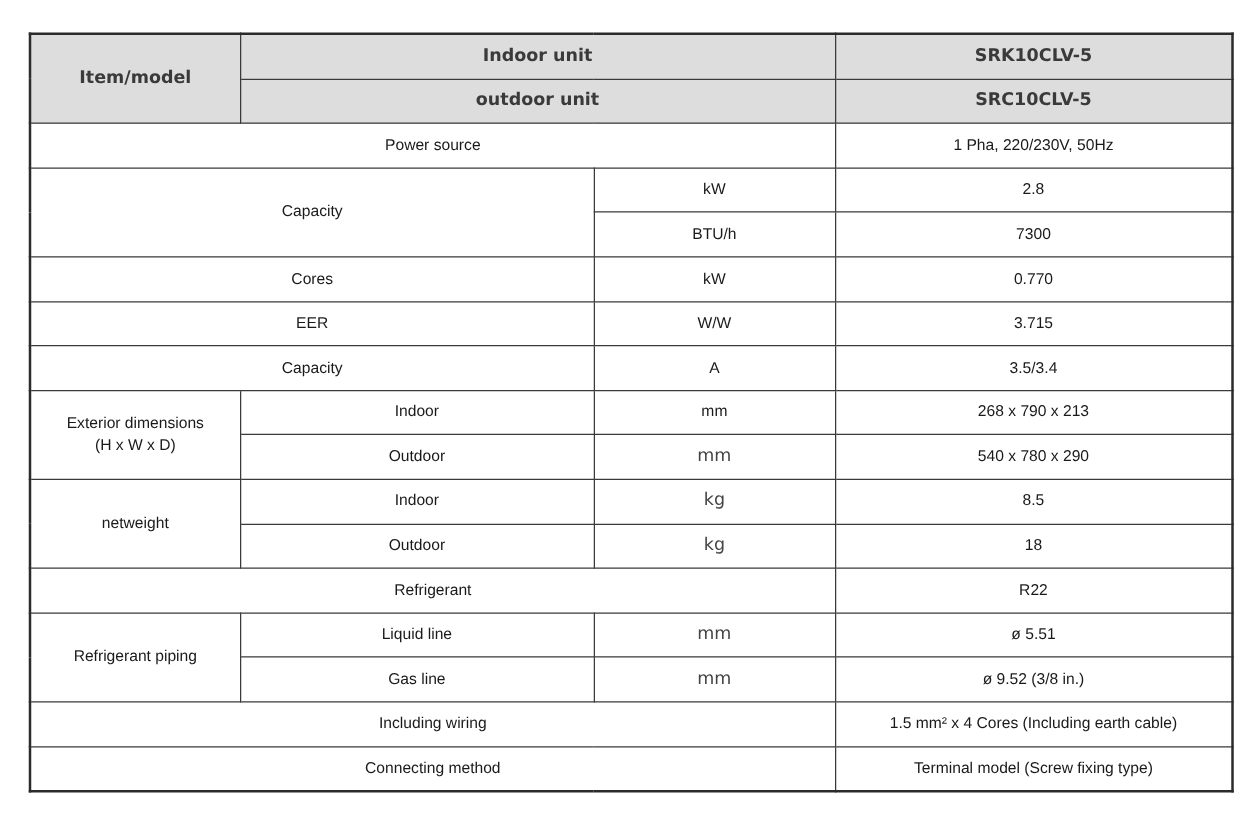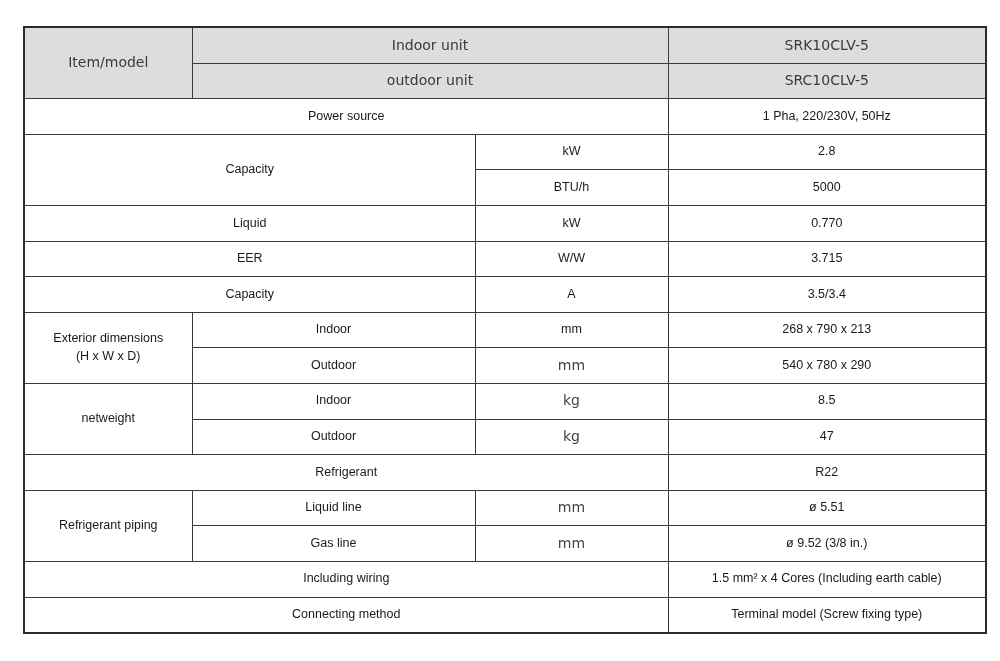--- a/index.html
+++ b/index.html
@@ -19,21 +19,21 @@
       border: 1px solid #3a3a3a;
       text-align: center;
       vertical-align: middle;
       padding: 0;
       height: 34.6px;
       line-height: 1.4;
     }
     table.spec th {
       background: #dddddd;
       font-family: "DejaVu Sans", sans-serif;
-      font-weight: normal;
+      font-weight: bold;
       font-size: 14px;
       color: #3a3a3a;
     }
     .unit-large { font-family: "DejaVu Sans", sans-serif; font-size: 14px; color: #444; }
     .dim-label { line-height: 1.85; }
   </style>
 </head>
 <body>
 
 <table class="spec">
@@ -60,25 +60,25 @@
     <td>1 Pha, 220/230V, 50Hz</td>
   </tr>
 
   <tr>
     <td colspan="2" rowspan="2">Capacity</td>
     <td>kW</td>
     <td>2.8</td>
   </tr>
   <tr>
     <td>BTU/h</td>
-    <td>5000</td>
+    <td>7300</td>
   </tr>
 
   <tr>
-    <td colspan="2">Liquid</td>
+    <td colspan="2">Cores</td>
     <td>kW</td>
     <td>0.770</td>
   </tr>
 
   <tr>
     <td colspan="2">EER</td>
     <td>W/W</td>
     <td>3.715</td>
   </tr>
 
@@ -105,21 +105,21 @@
 
   <tr>
     <td rowspan="2">netweight</td>
     <td>Indoor</td>
     <td class="unit-large">kg</td>
     <td>8.5</td>
   </tr>
   <tr>
     <td>Outdoor</td>
     <td class="unit-large">kg</td>
-    <td>47</td>
+    <td>18</td>
   </tr>
 
   <tr>
     <td colspan="3">Refrigerant</td>
     <td>R22</td>
   </tr>
 
   <tr>
     <td rowspan="2">Refrigerant piping</td>
     <td>Liquid line</td>

